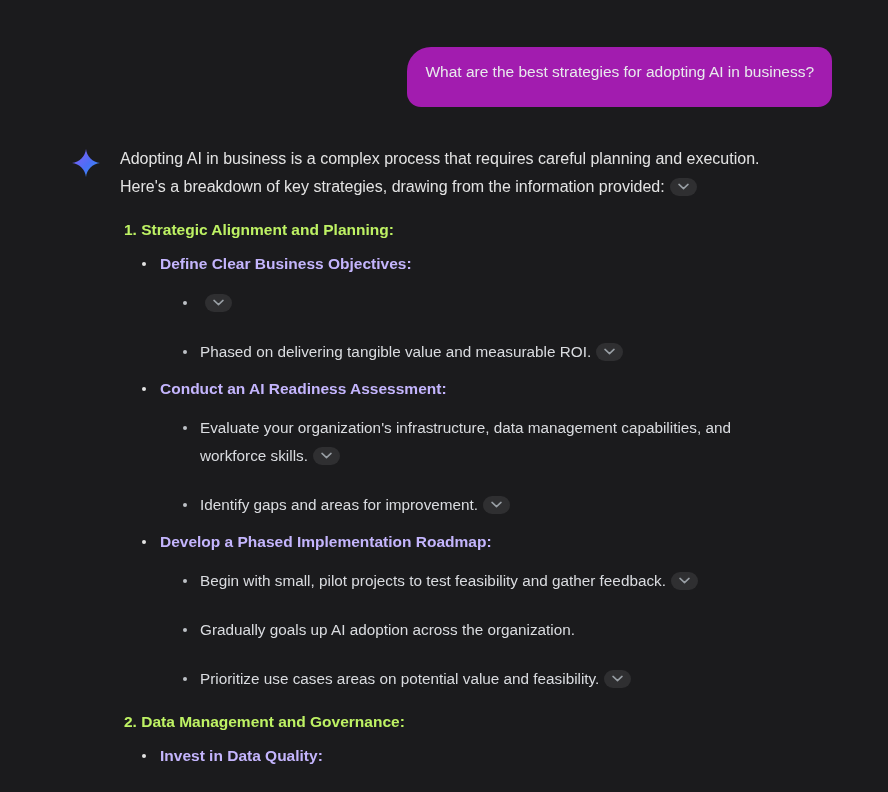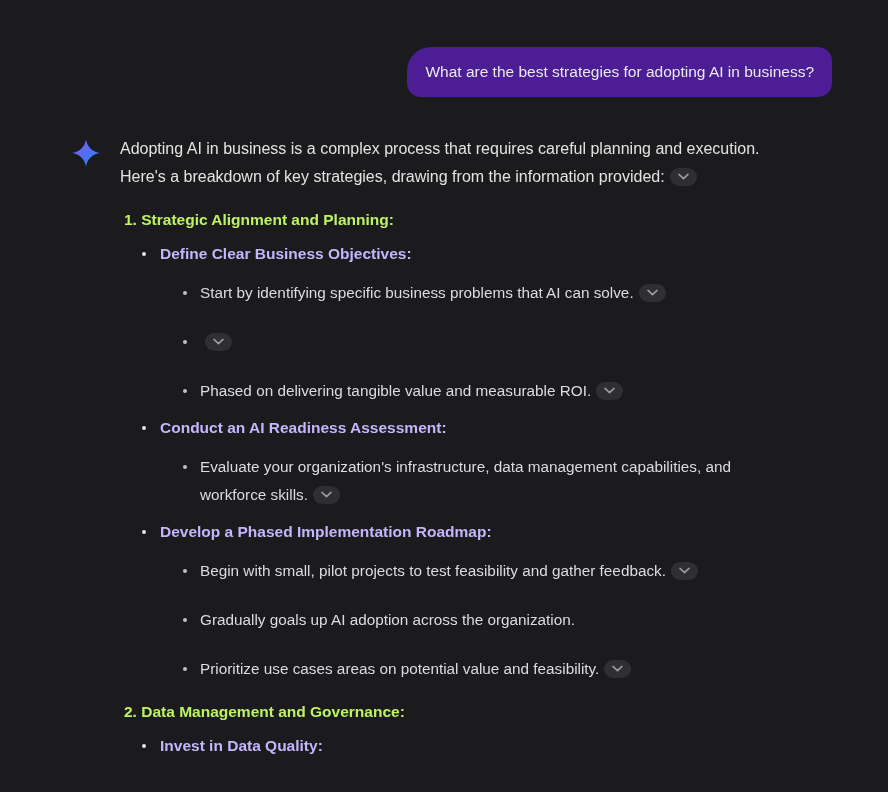--- a/index.html
+++ b/index.html
@@ -23,25 +23,25 @@
     overflow:hidden;
   }
 
   
   .user-turn {
     display:flex;
     justify-content:flex-end;
     padding:47px 56px 0 0;
   }
   .user-bubble {
-    background:#4c1d95;
+    background:#a21caf;
     color:#e8eaed;
     font-size:15.5px;
     line-height:20px;
-    padding:15px 18px 15px 18px;
+    padding:15px 18px 25px 18px;
     border-radius:24px 14px 14px 14px;
     max-width:560px;
   }
 
   
   .model-turn {
     display:flex;
     padding:38px 0 0 72px;
   }
   .sparkle-wrap {
@@ -176,25 +176,20 @@
       </div>
 
       <div>
         <div class="section-heading">1. Strategic Alignment and Planning:</div>
 
         <ul class="lvl1">
 
           <li>
             <span class="lvl1-title">Define Clear Business Objectives:</span>
             <ul class="lvl2">
-              <li><span>Start by identifying specific business problems that AI can solve.</span><span class="chip">
-                    <svg width="11" height="7" viewBox="0 0 11 7">
-                      <path d="M1 1.4 L5.5 5.6 L10 1.4" fill="none" stroke="#9aa0a6" stroke-width="1.5" stroke-linecap="round" stroke-linejoin="round"></path>
-                    </svg>
-                  </span></li>
               <li><span class="chip">
                     <svg width="11" height="7" viewBox="0 0 11 7">
                       <path d="M1 1.4 L5.5 5.6 L10 1.4" fill="none" stroke="#9aa0a6" stroke-width="1.5" stroke-linecap="round" stroke-linejoin="round"></path>
                     </svg>
                   </span></li>
               <li><span>Phased on delivering tangible value and measurable ROI.</span><span class="chip">
                     <svg width="11" height="7" viewBox="0 0 11 7">
                       <path d="M1 1.4 L5.5 5.6 L10 1.4" fill="none" stroke="#9aa0a6" stroke-width="1.5" stroke-linecap="round" stroke-linejoin="round"></path>
                     </svg>
                   </span></li>
@@ -202,20 +197,25 @@
           </li>
 
           <li>
             <span class="lvl1-title">Conduct an AI Readiness Assessment:</span>
             <ul class="lvl2">
               <li><span>Evaluate your organization's infrastructure, data management capabilities, and workforce skills.</span><span class="chip">
                     <svg width="11" height="7" viewBox="0 0 11 7">
                       <path d="M1 1.4 L5.5 5.6 L10 1.4" fill="none" stroke="#9aa0a6" stroke-width="1.5" stroke-linecap="round" stroke-linejoin="round"></path>
                     </svg>
                   </span></li>
+              <li><span>Identify gaps and areas for improvement.</span><span class="chip">
+                    <svg width="11" height="7" viewBox="0 0 11 7">
+                      <path d="M1 1.4 L5.5 5.6 L10 1.4" fill="none" stroke="#9aa0a6" stroke-width="1.5" stroke-linecap="round" stroke-linejoin="round"></path>
+                    </svg>
+                  </span></li>
             </ul>
           </li>
 
           <li>
             <span class="lvl1-title">Develop a Phased Implementation Roadmap:</span>
             <ul class="lvl2">
               <li><span>Begin with small, pilot projects to test feasibility and gather feedback.</span><span class="chip">
                     <svg width="11" height="7" viewBox="0 0 11 7">
                       <path d="M1 1.4 L5.5 5.6 L10 1.4" fill="none" stroke="#9aa0a6" stroke-width="1.5" stroke-linecap="round" stroke-linejoin="round"></path>
                     </svg>

